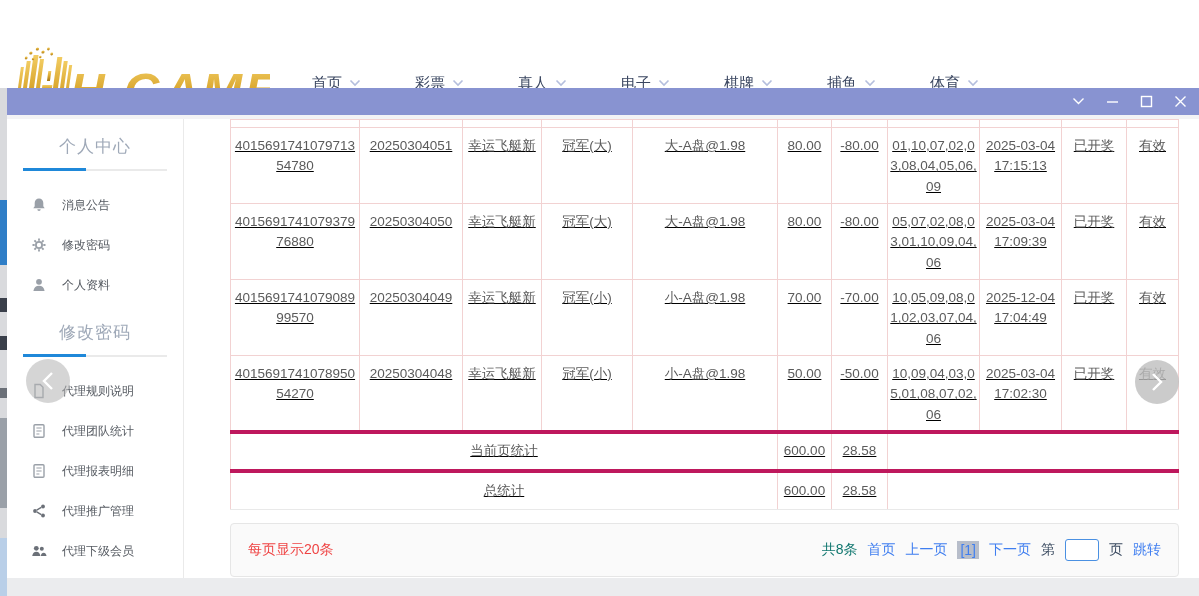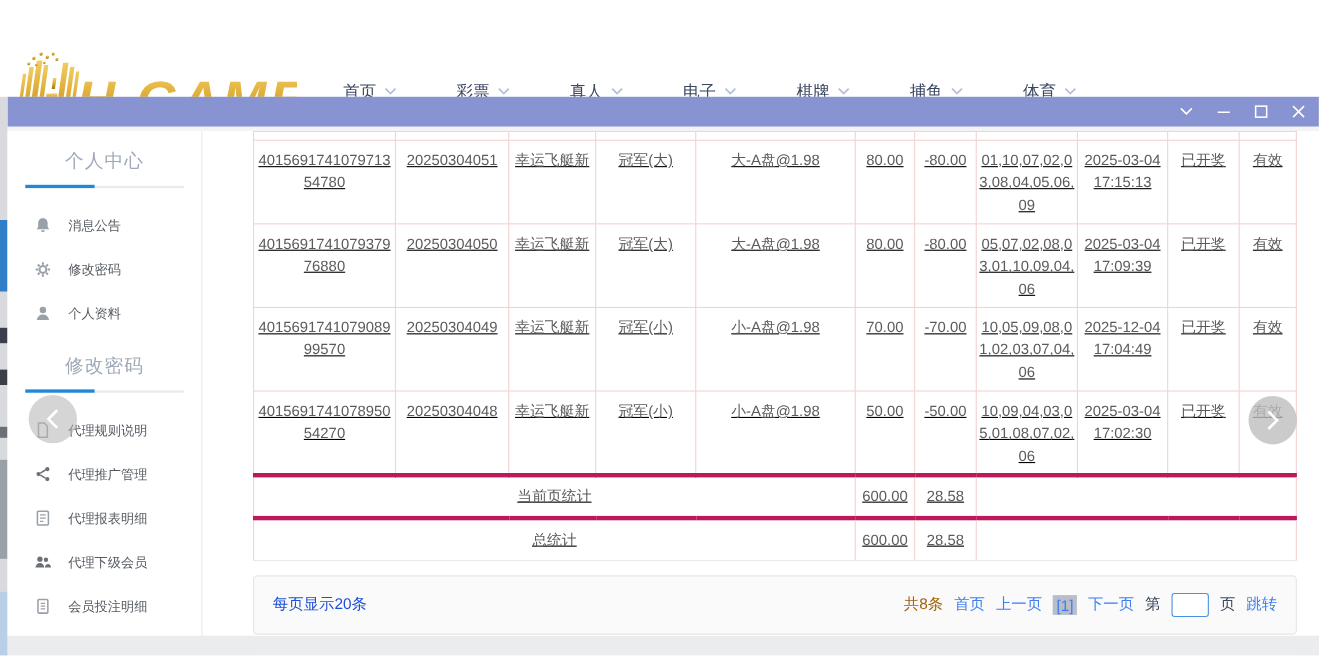--- a/index.html
+++ b/index.html
@@ -37,23 +37,23 @@
   
   .main { position:absolute; left:223px; top:0; width:949px; height:587px; background:#fff;text-decoration:underline; }
 
   table.bets { table-layout:fixed; border-collapse:collapse; width:949px; border-left:1px solid #e3e3e3; border-right:1px solid #e3e3e3; border-bottom:1px solid #e3e3e3; }
   table.bets td { border:1px solid #f2d2d2; text-align:center; vertical-align:top; padding:8px 2px 0; font-size:13.5px; color:#5b5b5b; line-height:1.5; word-break:break-all; }
   tr.sliver td { height:8px; padding:0; }
   tr.data-row td { height:76px; }
   tr.sum td { height:39px; vertical-align:middle; padding:0 2px; border-top:4px solid #be185d; border-bottom:1px solid #e9e9e9; }
 
   .pager { position:absolute; left:0; top:404px; width:949px; height:54px; background:#fafafa; border:1px solid #e6e6e6; border-radius:4px; display:flex; align-items:center; justify-content:space-between; padding:0 17px; }
-  .pager-left { font-size:14px; color:#1d4ed8; }
+  .pager-left { font-size:14px; color:#ef4444; }
   .pager-right { display:flex; align-items:center; gap:10px; font-size:14px; }
-  .pg-total { color:#a16207;text-align:right; }
+  .pg-total { color:#0f766e;text-align:right; }
   .pg-link { color:#3f7ef0; cursor:pointer; }
   .pg-current { background:#b7bdca; color:#3f7ef0; padding:1px 3px; cursor:default; }
   .pg-text { color:#3a4a60; }
   .pg-input { width:34px; height:22px; border:1px solid #4a90e2; border-radius:3px; background:#fff; outline:none; text-align:center; font-size:13px; color:#333; }
 
   
   .circle-btn { position:absolute; width:44px; height:44px; border-radius:50%; background:rgba(178,178,178,0.55); display:flex; align-items:center; justify-content:center; cursor:pointer; z-index:5; }
 </style>
 </head>
 <body>
@@ -205,33 +205,40 @@
         <div class="section-rule"></div>
 
         <div class="side-item">
           <svg class="ic" viewBox="0 0 16 16">
               <path d="M4 1.5h5.2l2.8 2.8v10.2H4z" fill="none" stroke="#9aa0a8" stroke-width="1.4"></path>
             </svg>
           <span class="side-label">代理规则说明</span>
         </div>
         <div class="side-item">
           <svg class="ic" viewBox="0 0 16 16">
+              <rect x="3" y="1.8" width="10" height="12.4" rx="1" fill="none" stroke="#9aa0a8" stroke-width="1.4"></rect>
+              <path d="M5.4 5h5.2M5.4 8h5.2M5.4 11h3" stroke="#9aa0a8" stroke-width="1.2"></path>
+            </svg>
+          <span class="side-label">代理团队统计</span>
+        </div>
+        <div class="side-item">
+          <svg class="ic" viewBox="0 0 16 16">
+              <rect x="3" y="1.8" width="10" height="12.4" rx="1" fill="none" stroke="#9aa0a8" stroke-width="1.4"></rect>
+              <path d="M5.4 5h5.2M5.4 8h5.2M5.4 11h3" stroke="#9aa0a8" stroke-width="1.2"></path>
+            </svg>
+          <span class="side-label">代理报表明细</span>
+        </div>
+        <div class="side-item">
+          <svg class="ic" viewBox="0 0 16 16">
               <circle cx="12" cy="3.5" r="1.9" fill="#6b7078"></circle>
               <circle cx="4" cy="8" r="1.9" fill="#6b7078"></circle>
               <circle cx="12" cy="12.5" r="1.9" fill="#6b7078"></circle>
               <path d="M5.7 7.1l4.6-2.8M5.7 8.9l4.6 2.8" stroke="#6b7078" stroke-width="1.4"></path>
             </svg>
           <span class="side-label">代理推广管理</span>
-        </div>
-        <div class="side-item">
-          <svg class="ic" viewBox="0 0 16 16">
-              <rect x="3" y="1.8" width="10" height="12.4" rx="1" fill="none" stroke="#9aa0a8" stroke-width="1.4"></rect>
-              <path d="M5.4 5h5.2M5.4 8h5.2M5.4 11h3" stroke="#9aa0a8" stroke-width="1.2"></path>
-            </svg>
-          <span class="side-label">代理报表明细</span>
         </div>
         <div class="side-item">
           <svg class="ic" viewBox="0 0 16 16">
               <circle cx="5.3" cy="5.3" r="2.4" fill="#6b7078"></circle>
               <circle cx="10.8" cy="5.8" r="2" fill="#6b7078"></circle>
               <path d="M1.2 13c.4-2.7 2-4.2 4.1-4.2s3.7 1.5 4.1 4.2z" fill="#6b7078"></path>
               <path d="M9.8 13c.3-2 1.4-3.2 2.9-3.2 1.4 0 2.4 1.1 2.8 3.2z" fill="#6b7078"></path>
             </svg>
           <span class="side-label">代理下级会员</span>
         </div>

